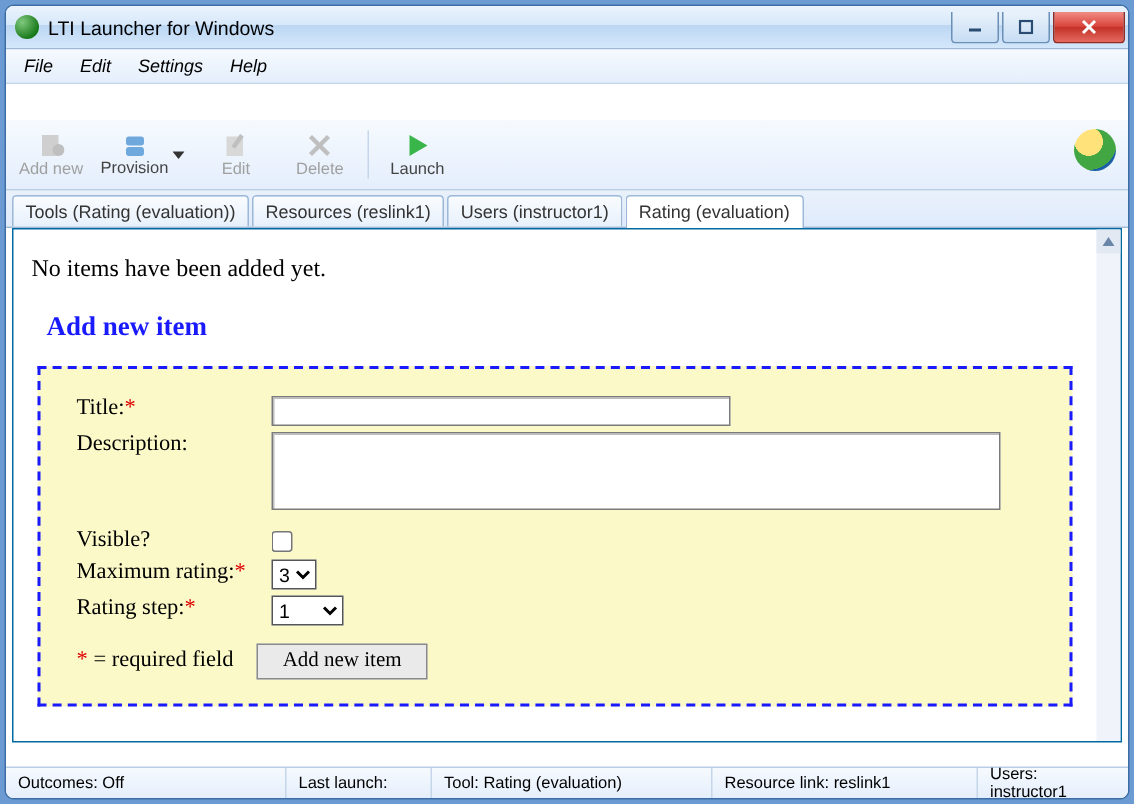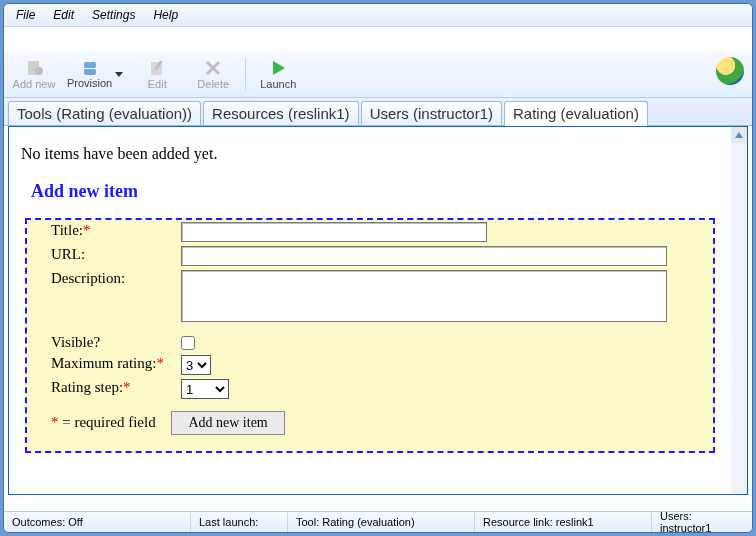--- a/index.html
+++ b/index.html
@@ -20,49 +20,71 @@
   .toolbar{height:42px;background:linear-gradient(to bottom,#f6fafe,#e4eefc);display:flex;align-items:center;padding:2px 6px;border-bottom:1px solid #b9cde4;position:relative;gap:8px;margin-top:24px;}
   .tbtn{display:flex;flex-direction:column;align-items:center;justify-content:center;min-width:48px;height:38px;font-size:11px;color:#444;gap:1px;}
   .tbtn.disabled{color:#a0a0a0;}
   .tbtn .ticon{width:18px;height:18px;display:flex;align-items:center;justify-content:center;}
   .tbtn.group{flex-direction:row;gap:2px;border:1px solid transparent;}
   .tbtn.group .col{display:flex;flex-direction:column;align-items:center;}
   .tbtn .drop{width:10px;display:flex;align-items:center;justify-content:center;}
   .toolbar .brand{position:absolute;right:8px;top:6px;width:28px;height:28px;border-radius:50%;background:radial-gradient(circle at 35% 30%,#ffe27a 0 35%,#42a642 36% 70%,#1d5fa5 71% 100%);}
   
   .tabs{display:flex;align-items:flex-end;background:linear-gradient(to bottom,#e9f1fb,#dfeafb);padding:2px 4px 0 4px;border-bottom:1px solid #9db9d7;gap:2px;}
-  .tab{padding:3px 8px;border:1px solid #9db9d7;border-bottom:none;background:linear-gradient(to bottom,#f9fcff,#e7f0fb);border-radius:3px 3px 0 0;font-size:15px;color:#333;}
+  .tab{padding:3px 8px;border:1px solid #9db9d7;border-bottom:none;background:linear-gradient(to bottom,#f9fcff,#e7f0fb);border-radius:3px 3px 0 0;font-size:12px;color:#333;}
   .tab.active{background:#fff;position:relative;top:1px;padding-bottom:4px;}
   
   .content-wrap{flex:1;background:#fff;border:1px solid #0369a1;margin:0 4px 4px 4px;position:relative;overflow:hidden;}
   .content-scroll{position:absolute;inset:0 16px 0 0;overflow:hidden;padding:4px 8px 8px 8px;}
   .vscroll{position:absolute;right:0;top:0;bottom:0;width:16px;background:#f0f4fa;}
   .vscroll .thumb-up{position:absolute;top:0;left:0;right:0;height:16px;background:#e2e9f3;display:flex;align-items:center;justify-content:center;}
   .no-items{font-family:"Times New Roman",serif;font-size:16px;margin:14px 4px 18px 4px;}
   .form-title{font-family:"Times New Roman",serif;font-size:18px;font-weight:bold;color:#1a1aff;margin:0 0 16px 14px;}
-  .form-box{margin:0 8px;border:2px dashed #1a1aff;background:#fbf9c8;padding:2px 24px 16px 24px;}
+  .form-box{margin:0 8px;border:2px dashed #1a1aff;background:#fbf9c8;padding:18px 24px 16px 24px;}
   .frow{display:flex;align-items:flex-start;margin-bottom:4px;font-family:"Times New Roman",serif;font-size:15px;}
   .frow .flabel{width:130px;}
   .req{color:#d00;}
   .frow input[type=text]{height:18px;border:1px solid #7a7a7a;background:#fff;box-shadow:inset 1px 1px 0 #bcbcbc;padding:0 2px;font-size:12px;}
   .frow textarea{border:1px solid #7a7a7a;background:#fff;box-shadow:inset 1px 1px 0 #bcbcbc;font-size:12px;resize:none;}
   .frow select{border:1px solid #555;background:#fff;font-size:13px;height:20px;}
   .frow input[type=checkbox]{width:14px;height:14px;margin:2px 0 0 0;}
   .req-note{font-family:"Times New Roman",serif;font-size:15px;margin-top:12px;}
   .add-btn{background:#eaeaea;border:1px solid #8a8a8a;padding:3px 16px;font-family:"Times New Roman",serif;font-size:14px;margin-left:12px;}
   
   .statusbar{height:20px;border-top:1px solid #b9cde4;background:linear-gradient(to bottom,#f6fafe,#e4eefc);display:flex;align-items:center;font-size:11px;gap:0;margin-top:12px;}
   .statusbar .cell{padding:0 8px;border-right:1px solid #c6d6ea;height:100%;display:flex;align-items:center;}
   .statusbar .cell:last-child{border-right:none;}
 </style>
 </head>
 <body>
 
 <div class="window">
 
+  <div class="titlebar">
+    <div class="app-icon"></div>
+    <div class="title">LTI Launcher for Windows</div>
+    <div class="winbtns">
+      <div class="winbtn">
+        <svg width="10" height="10">
+            <line x1="1" y1="7" x2="9" y2="7" stroke="#2b4c72" stroke-width="2"></line>
+          </svg>
+      </div>
+      <div class="winbtn">
+        <svg width="10" height="10">
+            <rect x="1" y="1" width="8" height="8" fill="none" stroke="#2b4c72" stroke-width="1.5"></rect>
+          </svg>
+      </div>
+      <div class="winbtn close">
+        <svg width="12" height="10">
+            <line x1="2" y1="1" x2="10" y2="9" stroke="#fff" stroke-width="2"></line>
+            <line x1="10" y1="1" x2="2" y2="9" stroke="#fff" stroke-width="2"></line>
+          </svg>
+      </div>
+    </div>
+  </div>
 
   <div class="menubar">
     <span>File</span>
     <span>Edit</span>
     <span>Settings</span>
     <span>Help</span>
   </div>
 
   <div class="toolbar">
     <div class="tbtn disabled">
@@ -132,24 +154,20 @@
       <div class="no-items">No items have been added yet.</div>
       <div class="form-title">Add new item</div>
 
       <div class="form-box">
 
         <div class="frow">
           <div class="flabel"><span>Title:</span><span class="req">*</span></div>
           <input type="text" style="width: 300px;" value="">
         </div>
 
-        <div class="frow">
-          <div class="flabel">URL:</div>
-          <input type="text" style="width: 480px;" value="">
-        </div>
 
         <div class="frow">
           <div class="flabel">Description:</div>
           <textarea style="width: 480px; height: 46px;"></textarea>
         </div>
 
         <div style="height:8px"></div>
 
         <div class="frow">
           <div class="flabel">Visible?</div>

